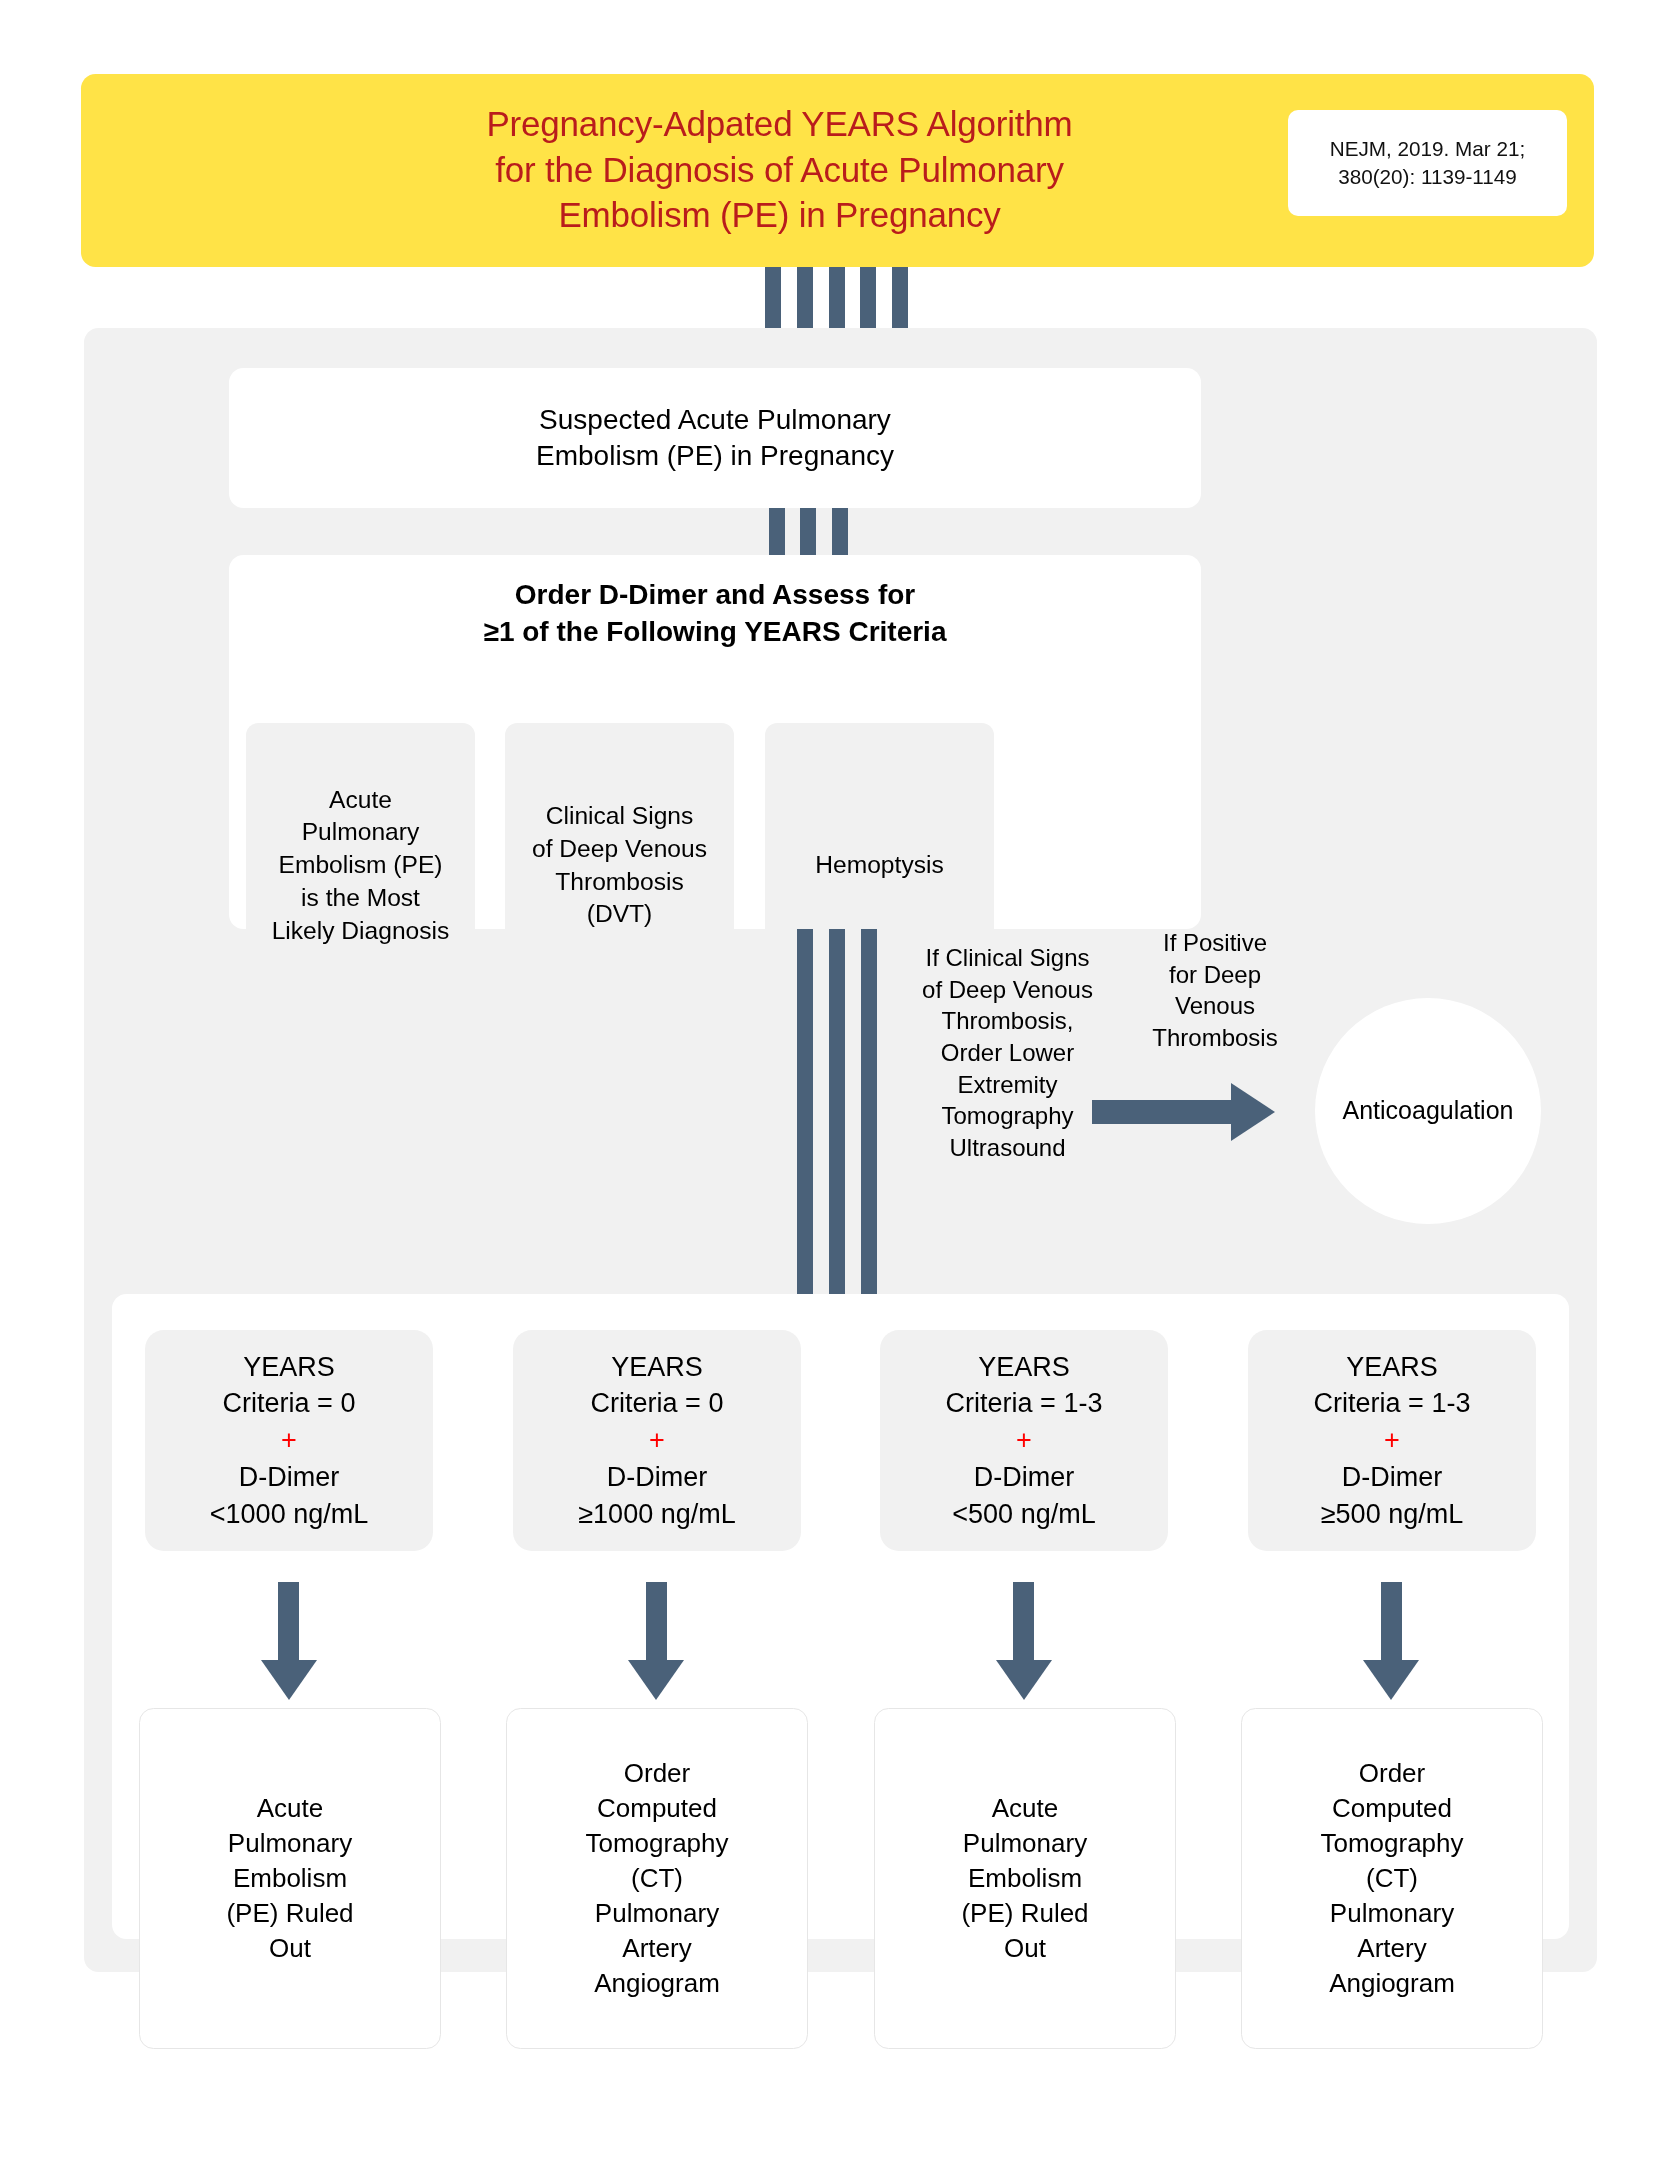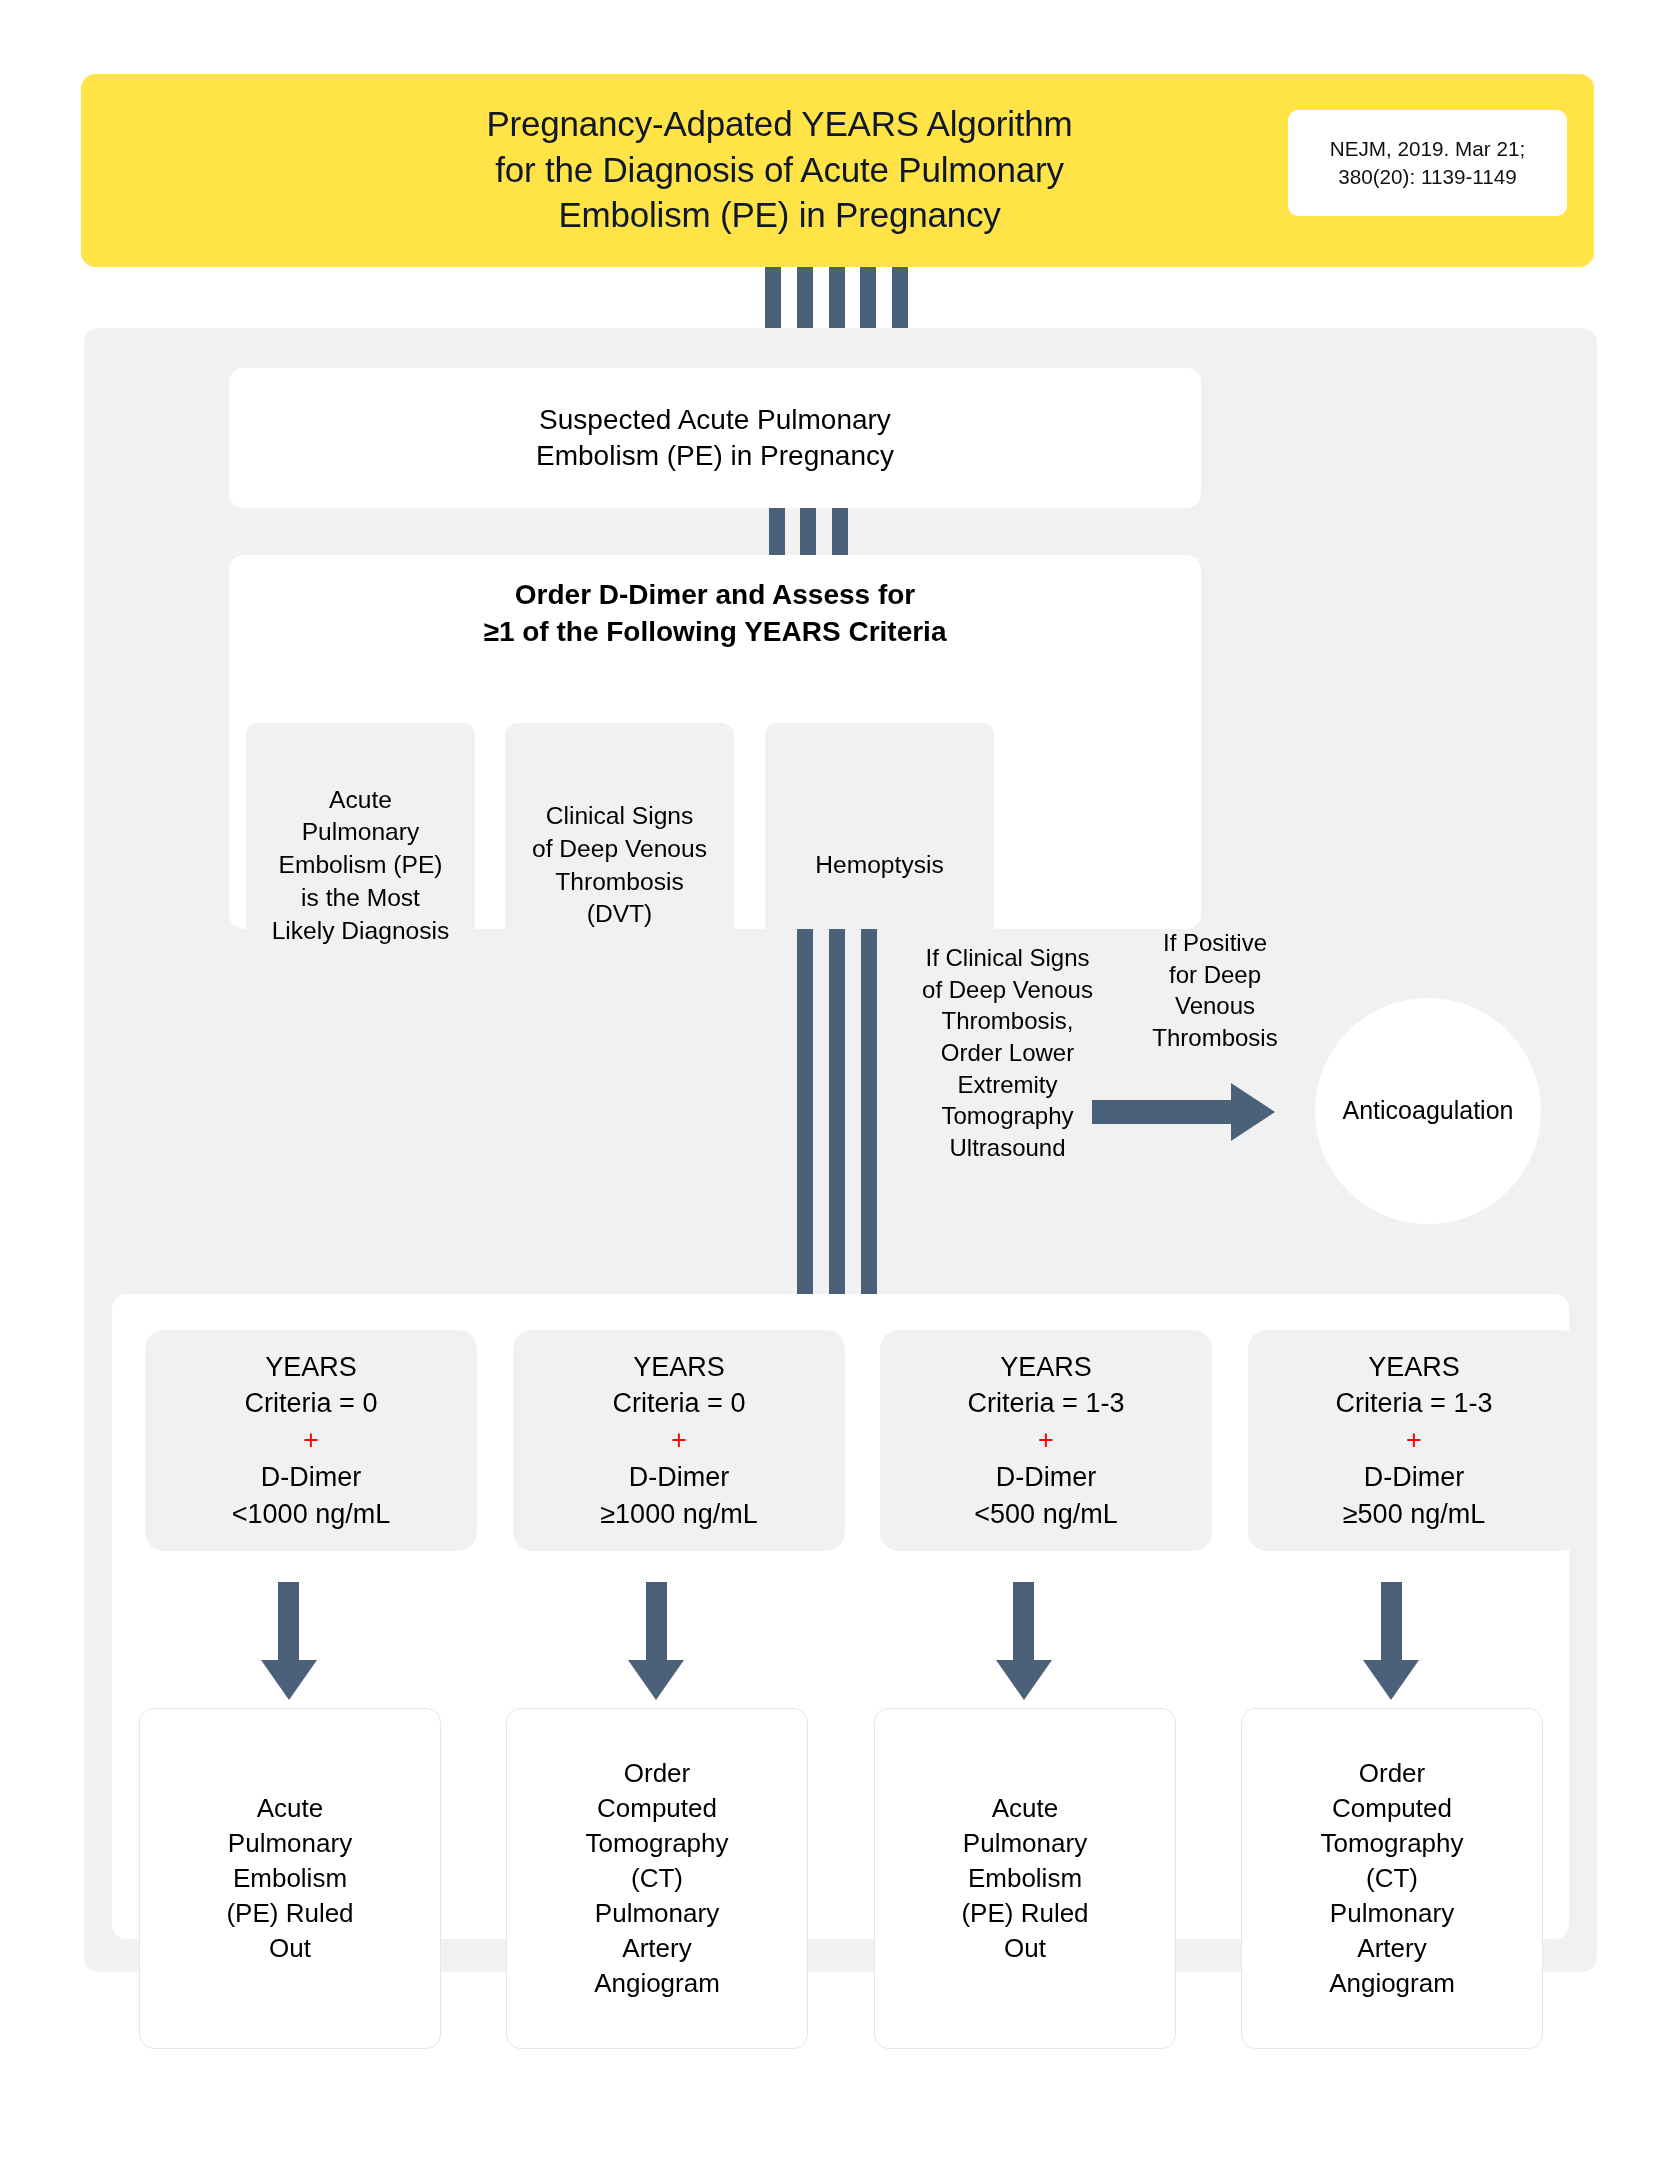--- a/index.html
+++ b/index.html
@@ -35,21 +35,21 @@
     box-sizing: border-box;
   }
   .header-title {
     position: absolute;
     left: 168px;
     top: 27px;
     width: 1061px;
     text-align: center;
     font-size: 35px;
     line-height: 1.30;
-    color: #0f172a;
+    color: #b91c1c;
     letter-spacing: -0.2px;
   }
   .header-title .ln { display: block; }
 
   .citation-box {
     position: absolute;
     right: 27px;
     top: 36px;
     width: 279px;
     height: 106px;
@@ -161,21 +161,21 @@
     text-align: center;
     line-height: 1.25;
   }
 
   
   #bottom-panel { left: 28px; top: 966px; width: 1457px; height: 645px; }
 
   .outcome-criteria-card {
     position: absolute;
     top: 1002px;
-    width: 332px;
+    width: 288px;
     height: 221px;
     background: #F1F1F1;
     border-radius: 19px;
     display: flex;
     align-items: center;
     justify-content: flex-end;
   }
   .outcome-criteria-text {
     width: 100%;
     text-align: center;

